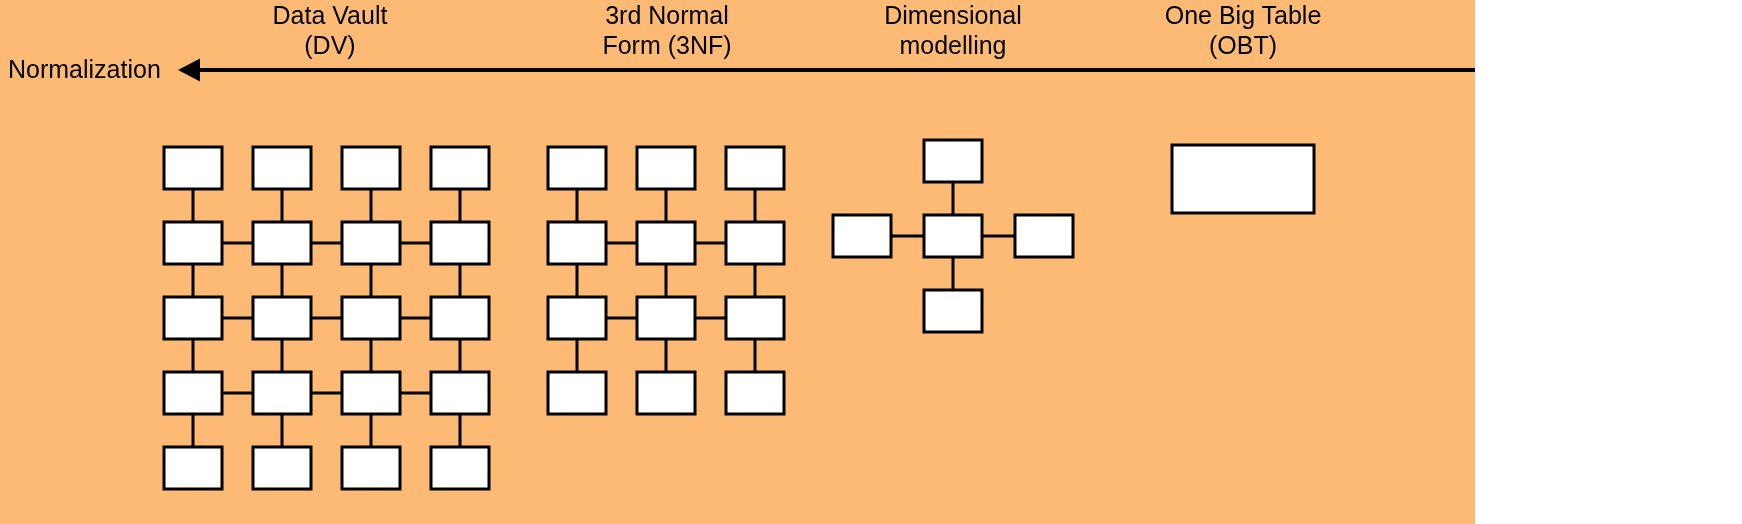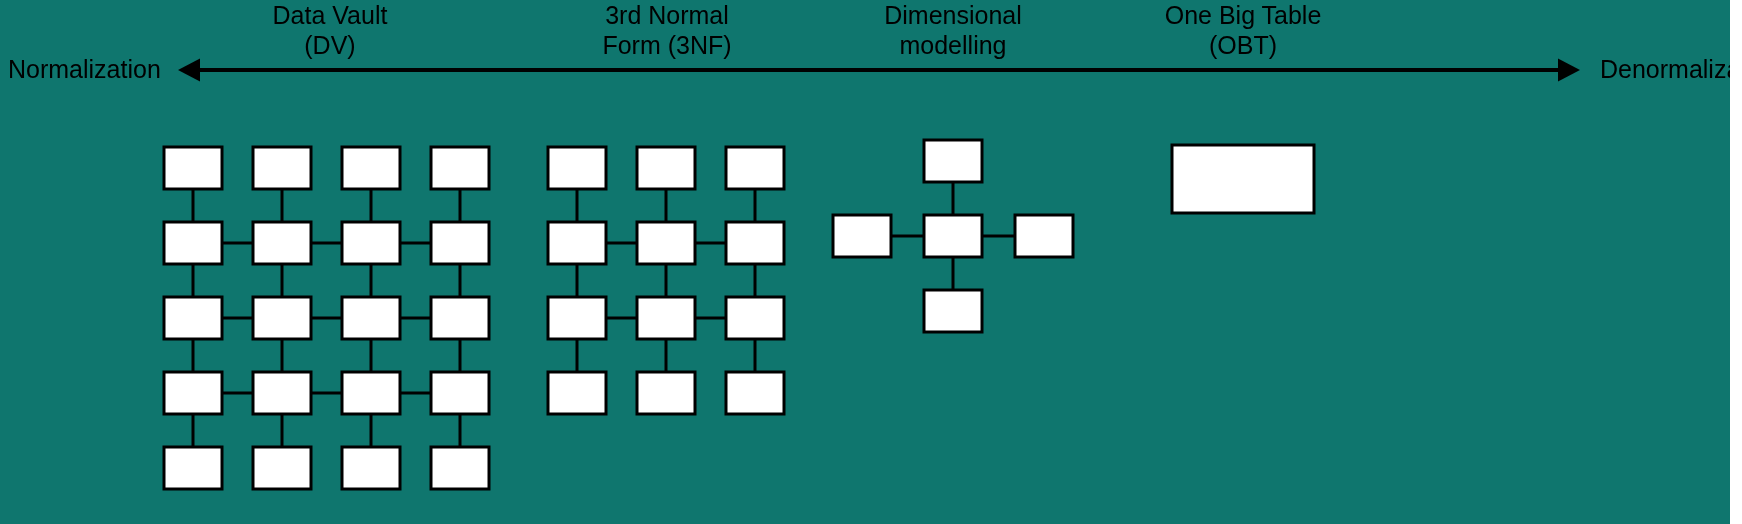--- a/index.html
+++ b/index.html
@@ -7,23 +7,23 @@
     margin: 0;
     padding: 0;
     background: #ffffff;
   }
   body {
     font-family: "Liberation Sans", sans-serif;
     color: #000000;
   }
   #diagram-root {
     position: relative;
-    width: 1730px;
+    width: 1475px;
     height: 524px;
-    background: #0f766e;
+    background: #fdba74;
     overflow: hidden;
   }
   svg.diagram-canvas {
     position: absolute;
     top: 0;
     left: 0;
     width: 1742px;
     height: 524px;
     display: block;
   }

